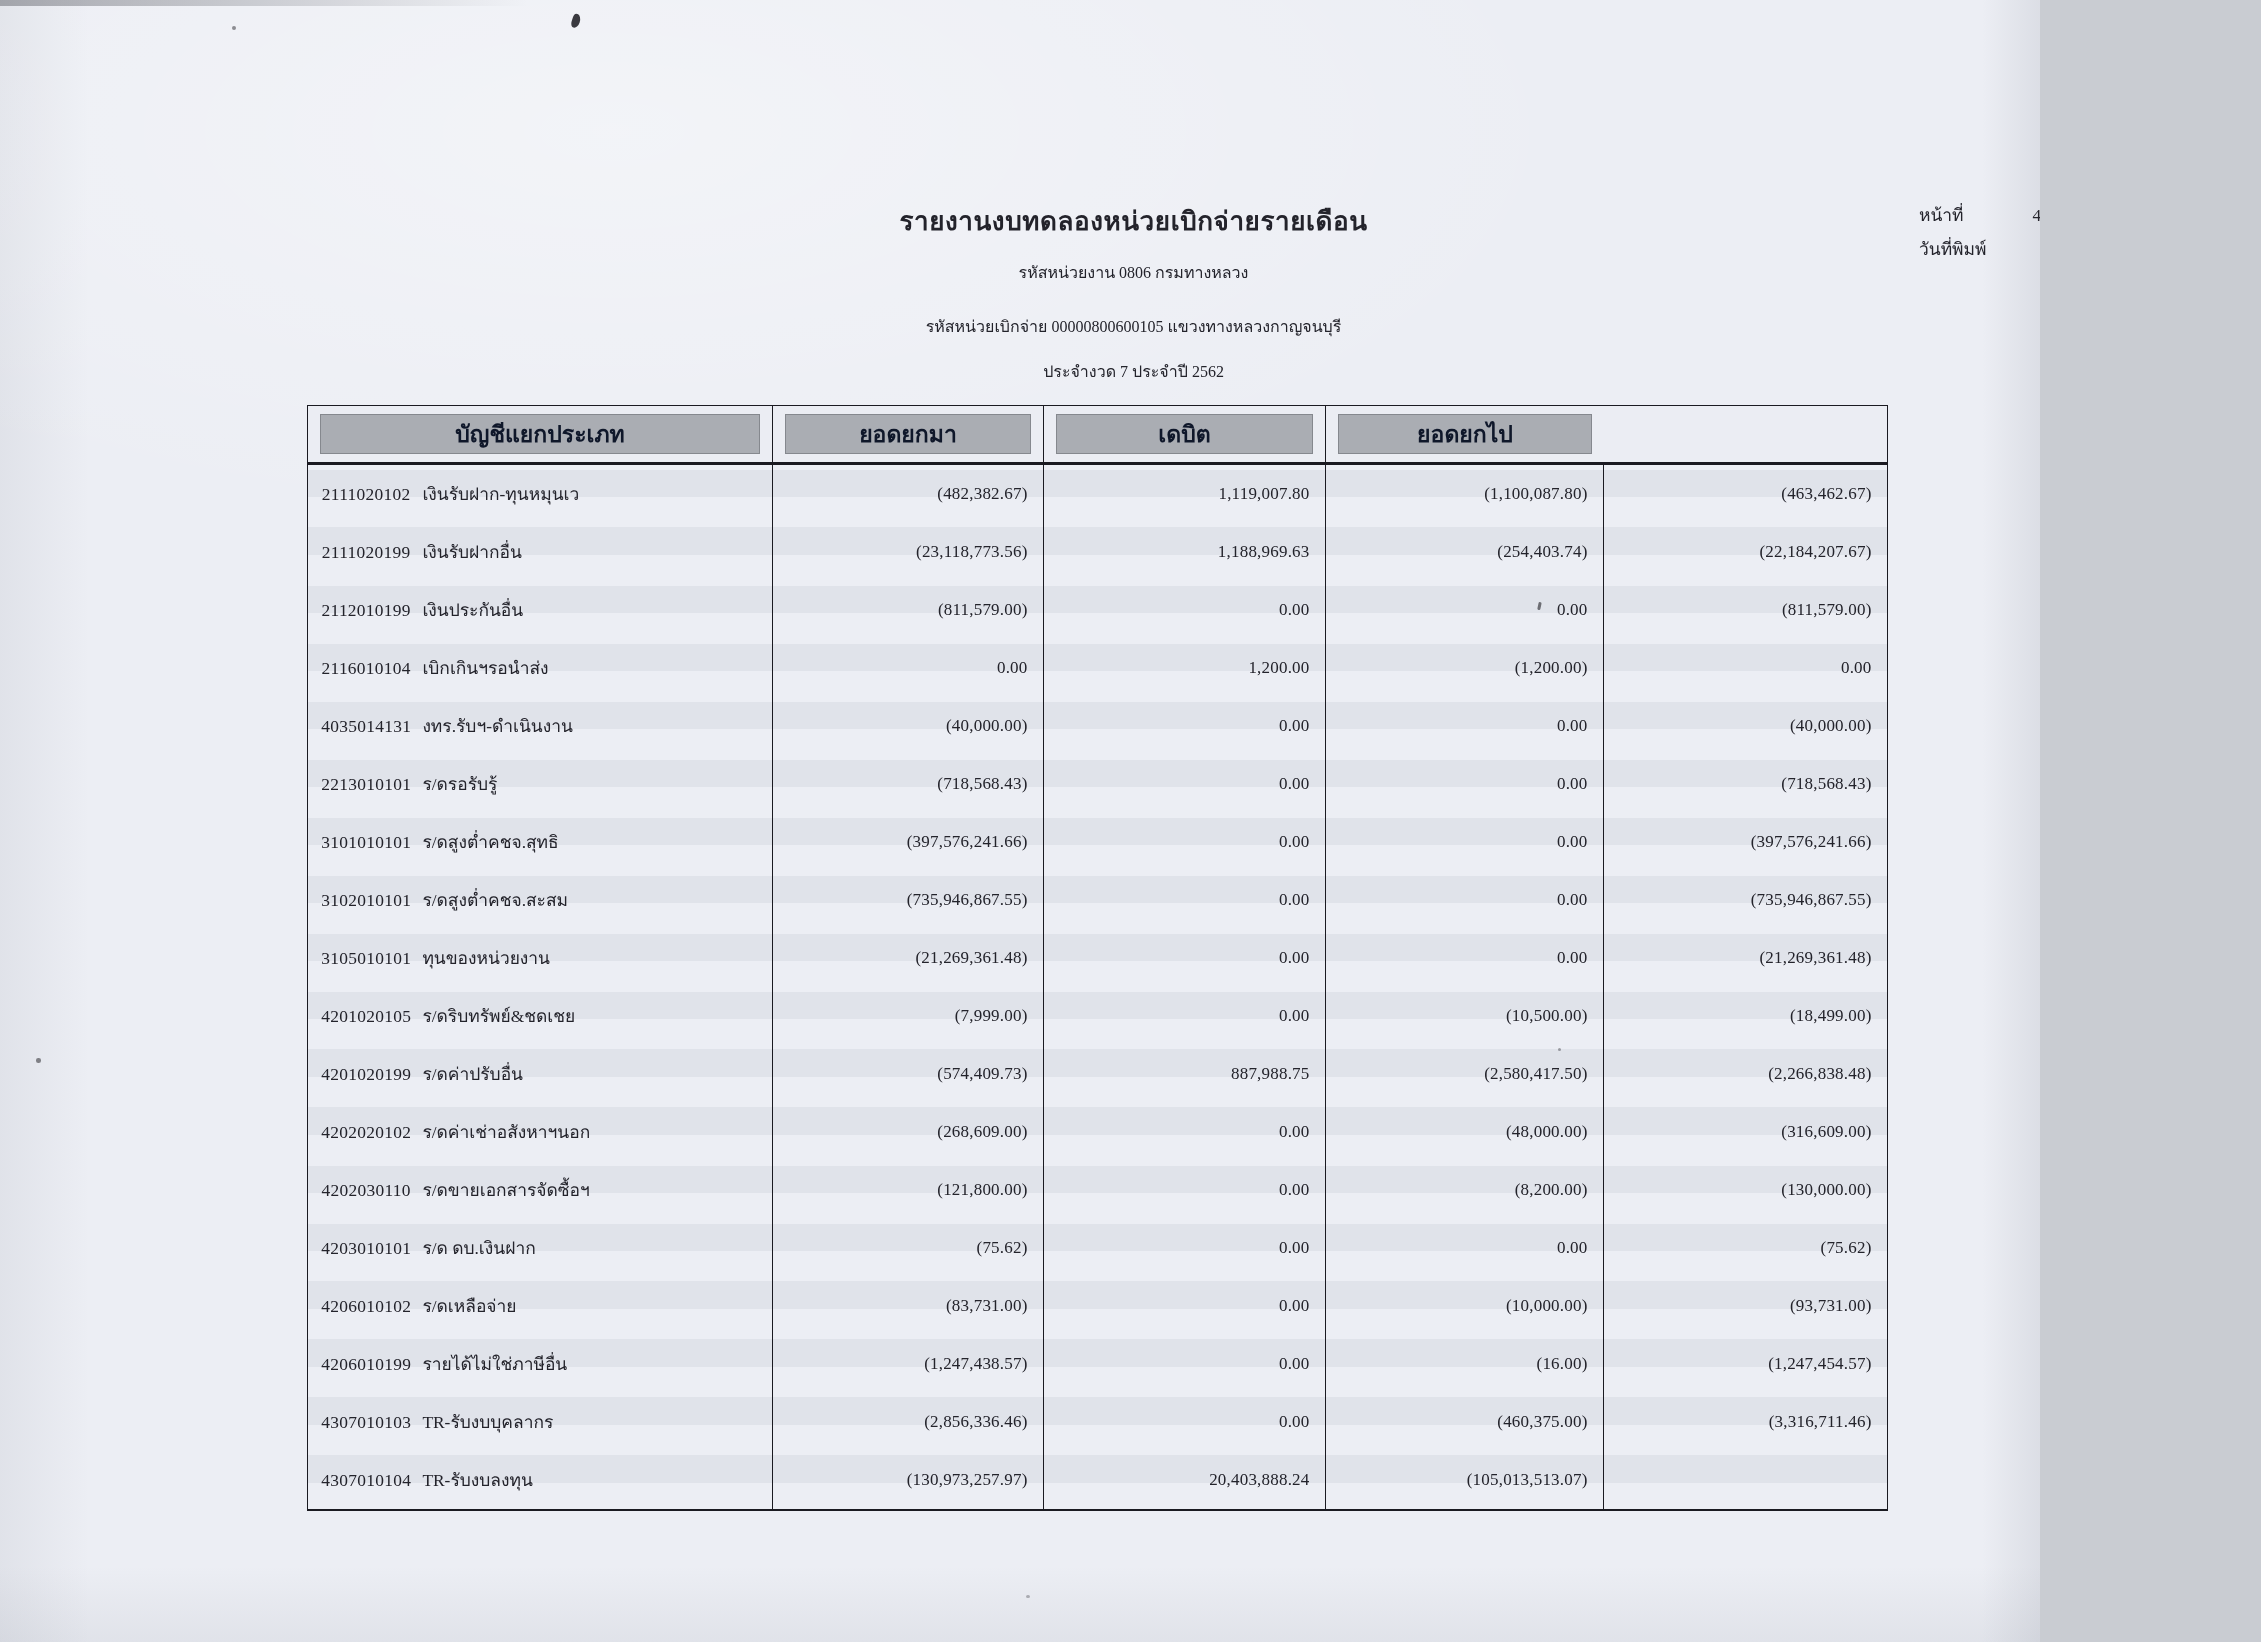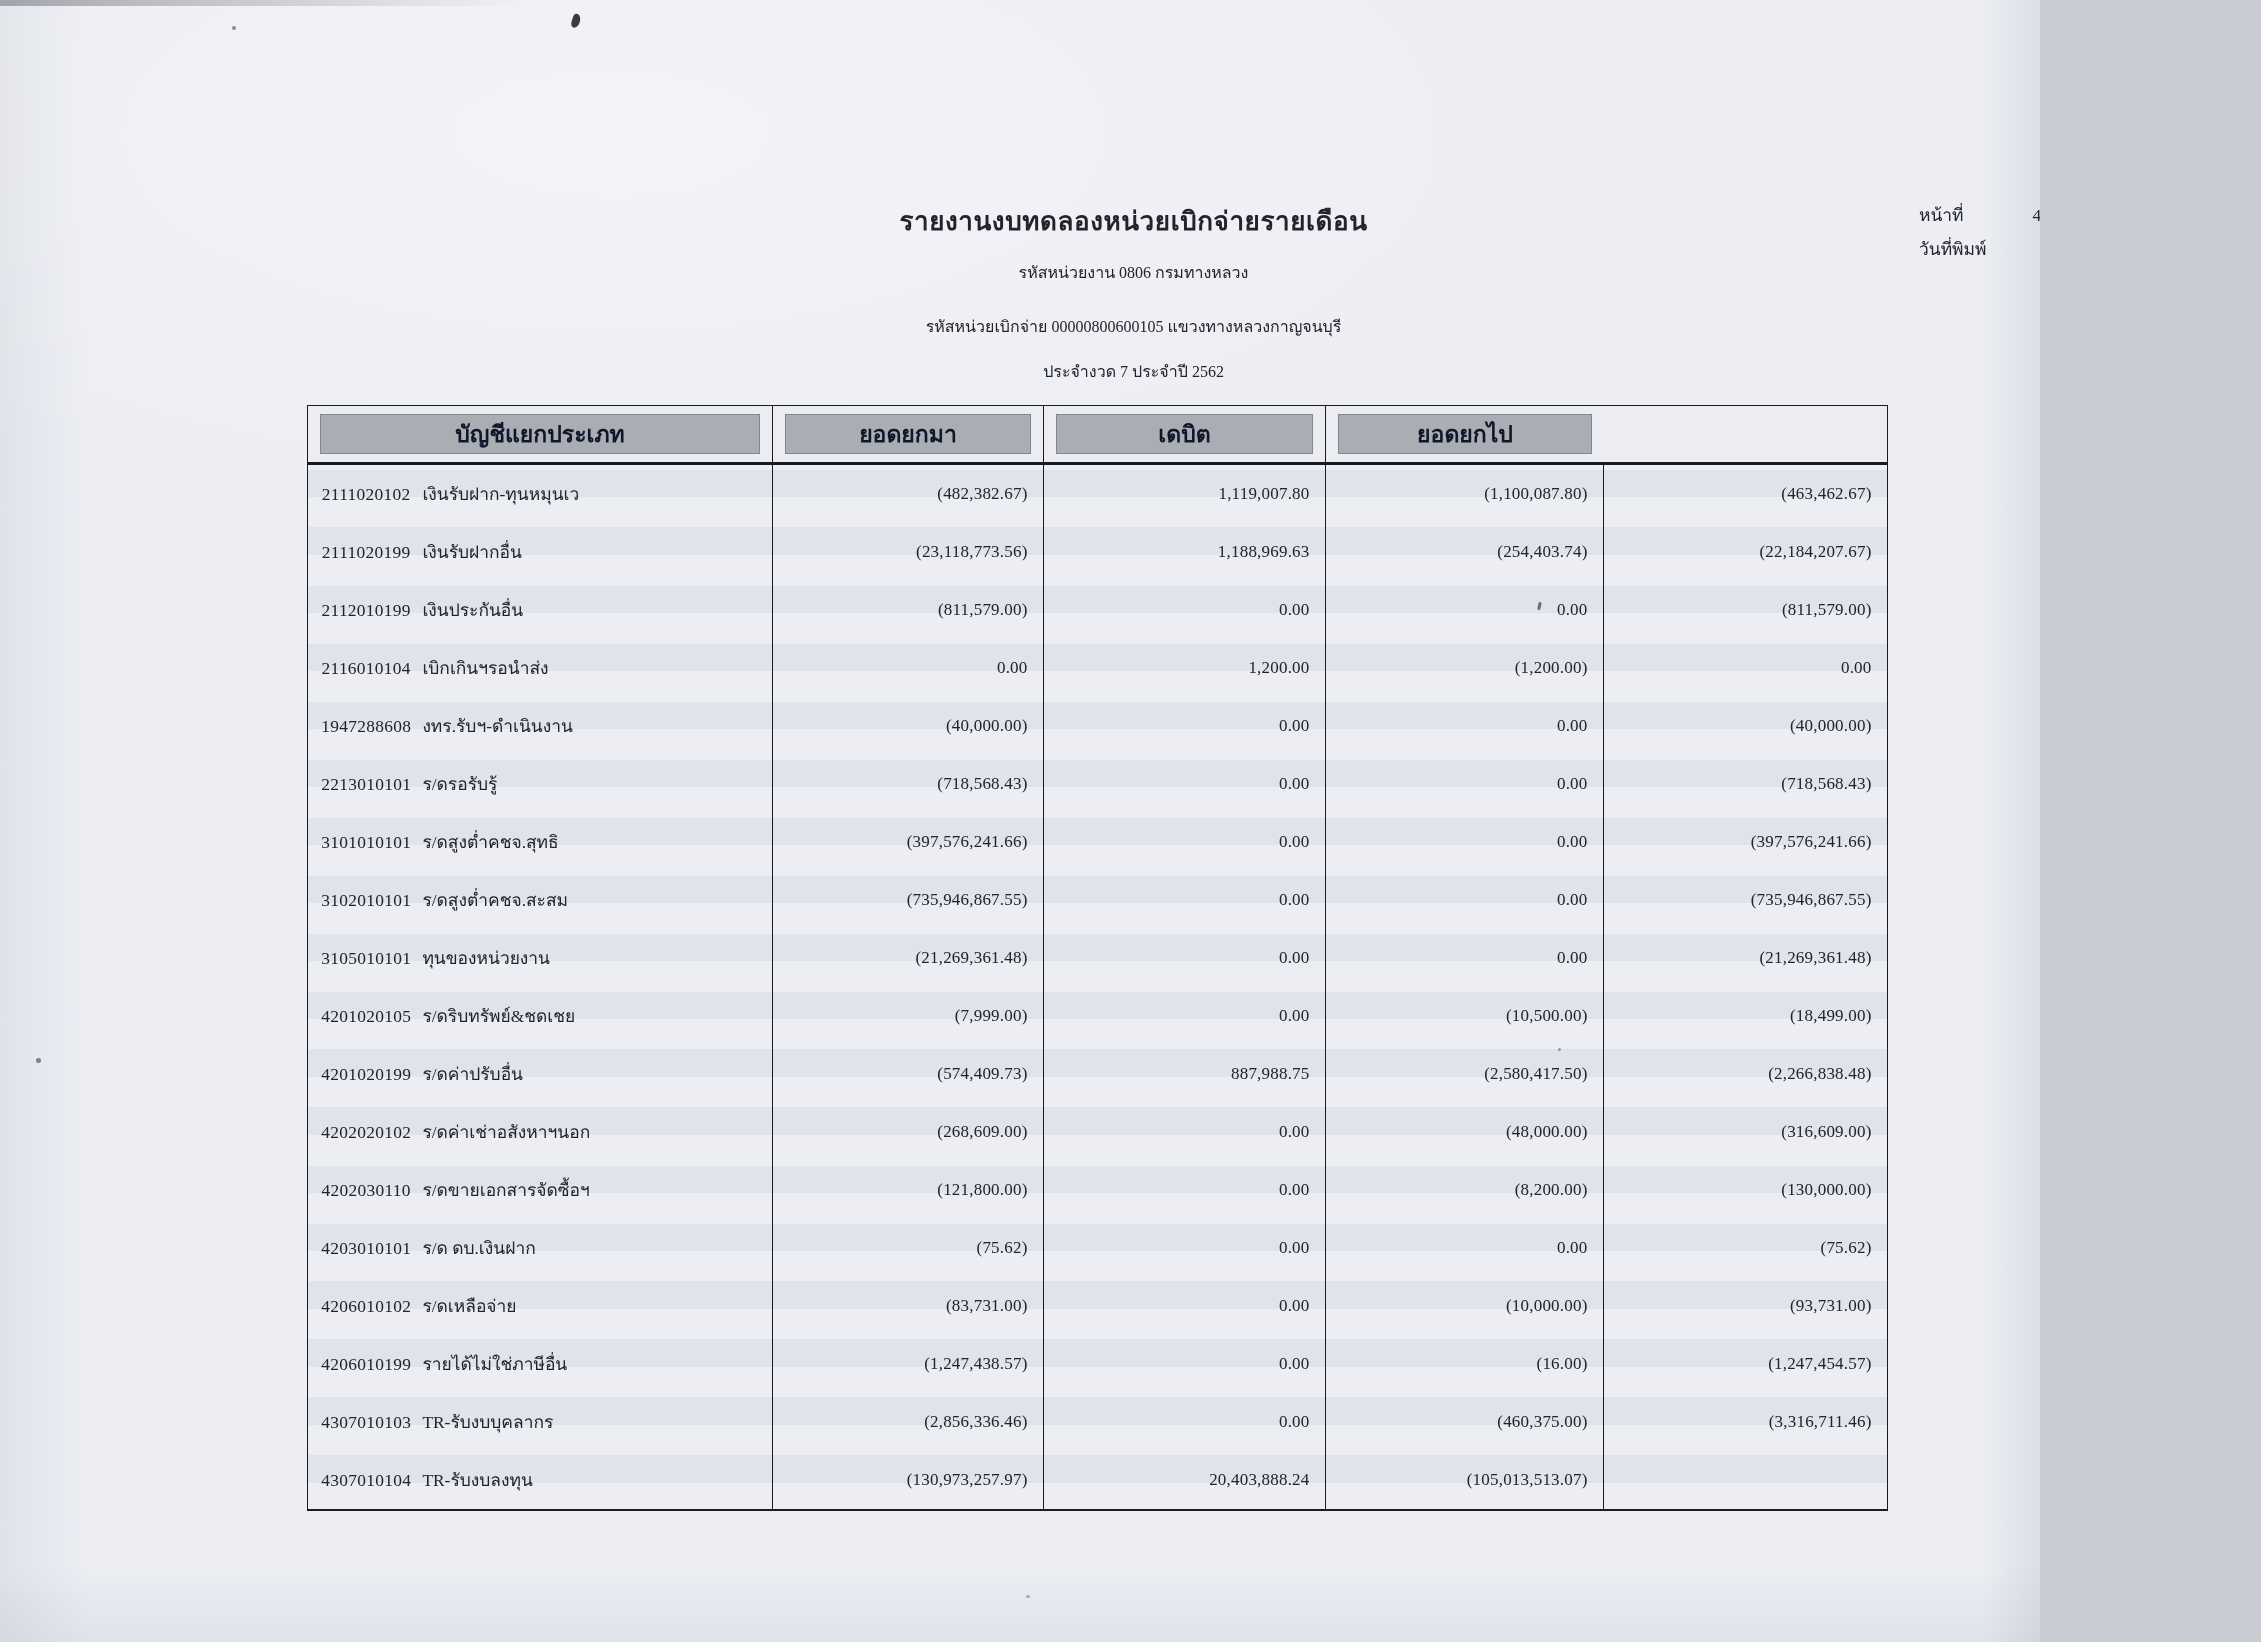--- a/index.html
+++ b/index.html
@@ -155,21 +155,21 @@
       <span class="acct-name">เบิกเกินฯรอนำส่ง</span>
     </div>
     <div class="cell c-num">0.00</div>
     <div class="cell c-num">1,200.00</div>
     <div class="cell c-num">(1,200.00)</div>
     <div class="cell c-num c-last">0.00</div>
   </div>
 
   <div class="t-row">
     <div class="cell c-acct">
-      <span class="code">1947288608</span>
+      <span class="code">4035014131</span>
       <span class="acct-name">งทร.รับฯ-ดำเนินงาน</span>
     </div>
     <div class="cell c-num">(40,000.00)</div>
     <div class="cell c-num">0.00</div>
     <div class="cell c-num">0.00</div>
     <div class="cell c-num c-last">(40,000.00)</div>
   </div>
 
   <div class="t-row">
     <div class="cell c-acct">

